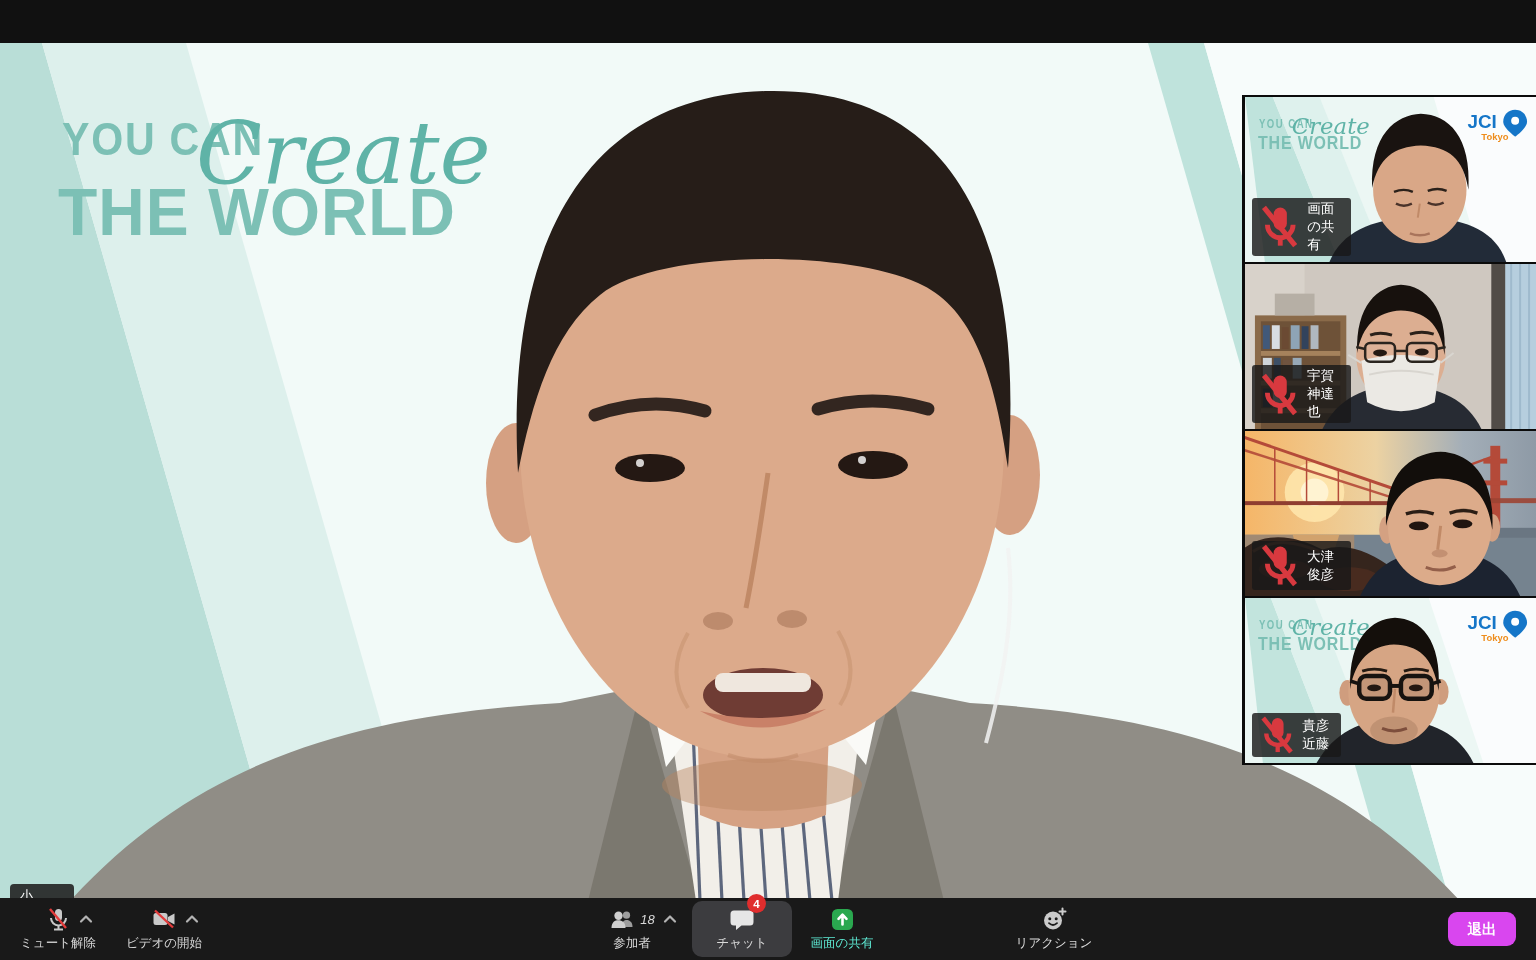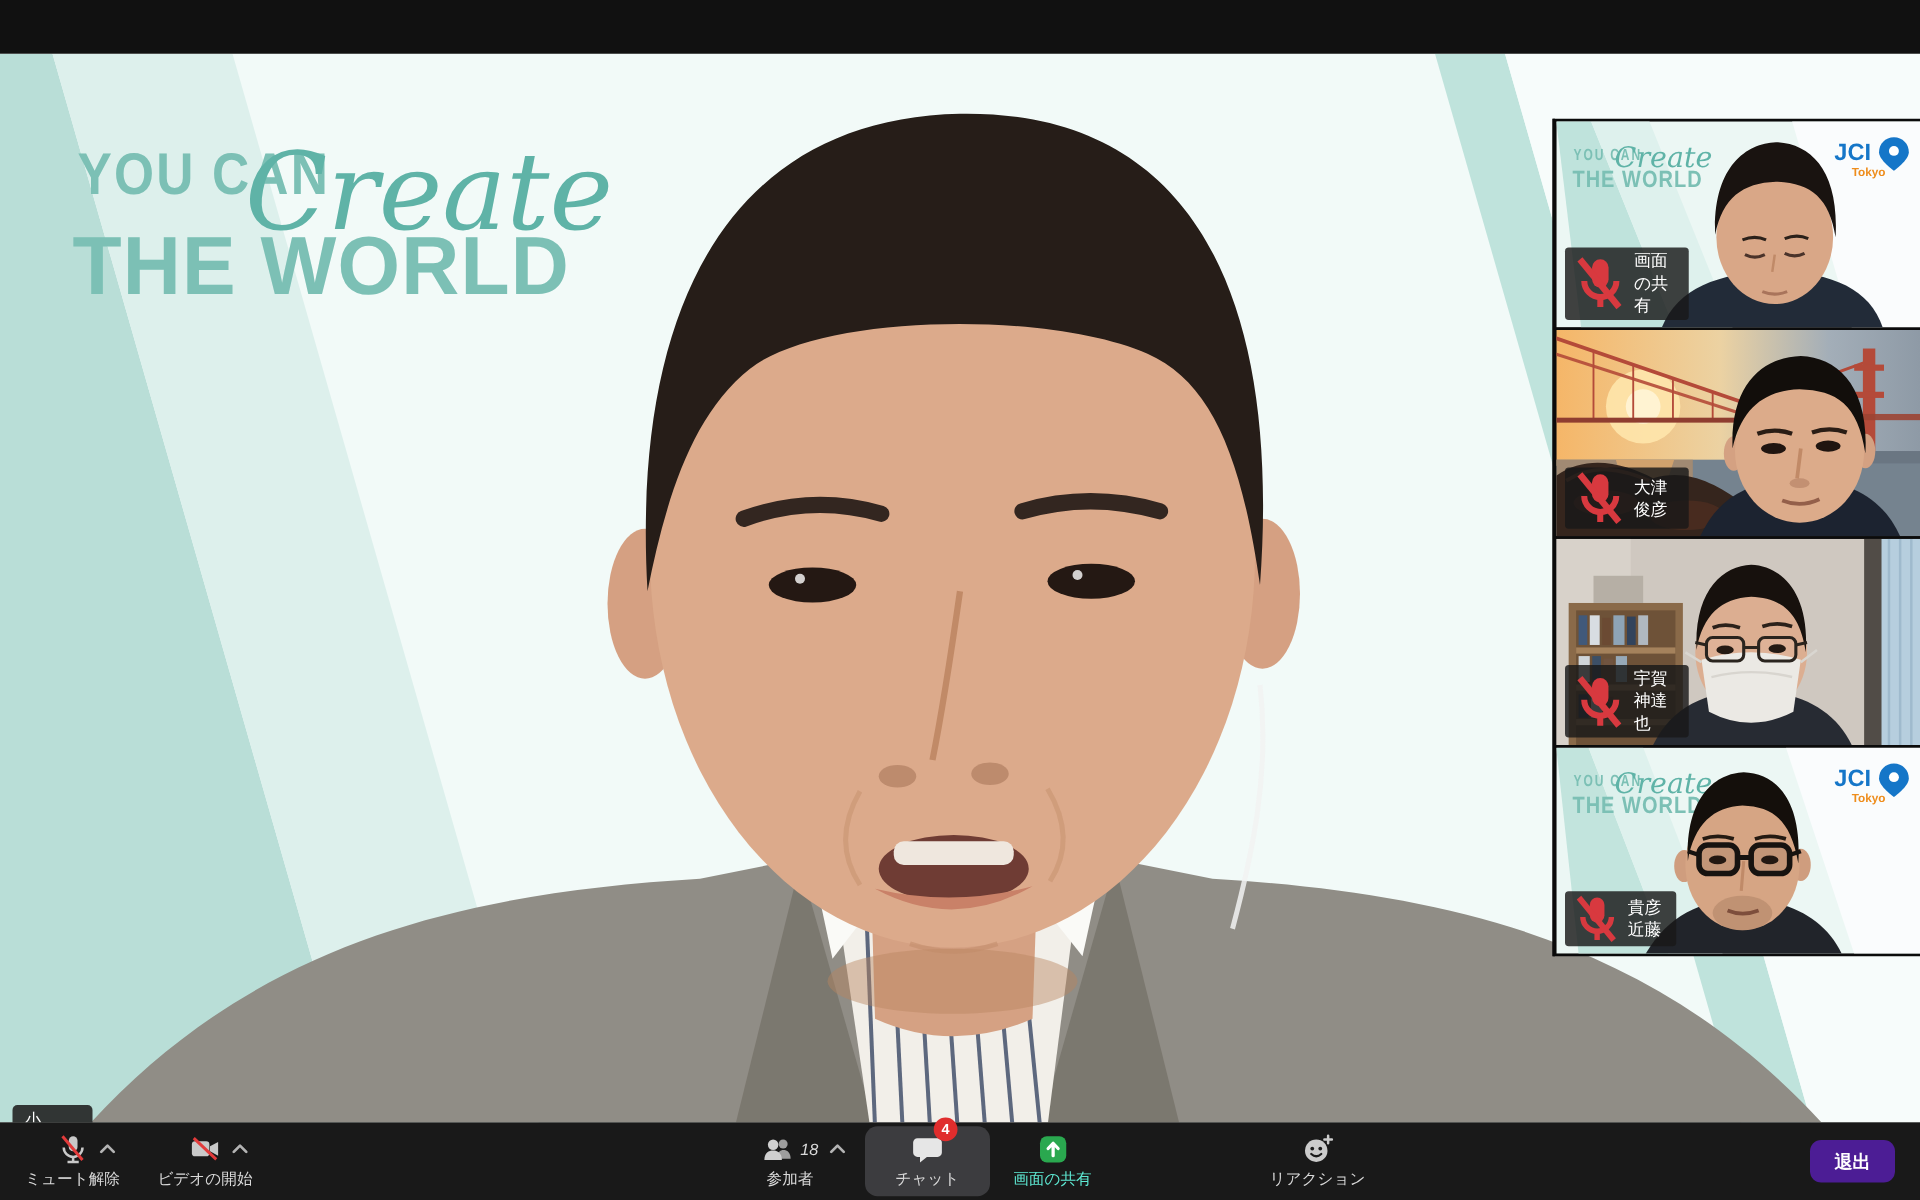--- a/index.html
+++ b/index.html
@@ -48,21 +48,21 @@
   .b-part{left:586px;width:92px;}
   .b-chat{left:692px;width:100px;}
   .b-share{left:794px;width:96px;}
   .b-share .lbl{color:#5eead4;}
   .b-rec{left:894px;width:106px;}
   .b-react{left:1004px;width:100px;font-family:Liberation Mono, monospace;}
   .chat-badge{position:absolute;top:-7px;right:26px;min-width:19px;height:19px;border-radius:10px;
           background:#e02d2d;color:#fff;font-size:11.5px;font-weight:700;display:flex;
           align-items:center;justify-content:center;padding:0 4px;}
   .leave-btn{position:absolute;right:20px;top:14px;width:68px;height:34px;border:none;border-radius:9px;
-          background:#4c1d95;color:#fff;font-weight:700;font-size:14.5px;font-family:inherit;cursor:pointer;}
+          background:#d946ef;color:#fff;font-weight:700;font-size:14.5px;font-family:inherit;cursor:pointer;}
 
   
   .t-youcan{font-family:"Liberation Sans",sans-serif;font-weight:700;fill:#7cc0b5;letter-spacing:2px;}
   .t-script{font-family:"DejaVu Serif",serif;font-style:italic;fill:#5fb3a7;}
   .t-world{font-family:"Liberation Sans",sans-serif;font-weight:700;fill:#7cc0b5;letter-spacing:1px;}
   .t-jci{font-family:"Liberation Sans",sans-serif;font-weight:700;fill:#1576c8;}
   .t-tokyo{font-family:"Liberation Sans",sans-serif;font-weight:700;fill:#ee8d1c;}
 </style>
 </head>
 <body>
@@ -226,80 +226,20 @@
       <div class="tile-label">
         <svg width="13" height="13" viewBox="0 0 13 13">
             <use href="#i-mic-red"></use>
           </svg>
         <span>画面の共有</span>
       </div>
     </div>
 
     <div class="tile">
       <svg viewBox="0 0 293 167" preserveAspectRatio="none">
-        <defs>
-          <linearGradient id="sky3" x1="0" y1="0" x2="1" y2="0">
-            <stop offset="0" stop-color="#f5b668"></stop>
-              <stop offset="0.45" stop-color="#ecd2a2"></stop>
-            <stop offset="0.75" stop-color="#a3aeb8"></stop>
-              <stop offset="1" stop-color="#8e9aa6"></stop>
-          </linearGradient>
-        </defs>
-        <rect width="293" height="110" fill="url(#sky3)"></rect>
-        <circle cx="70" cy="62" r="30" fill="#ffe7ae" opacity="0.85"></circle>
-        <circle cx="70" cy="62" r="14" fill="#fff3d2"></circle>
-        <rect x="0" y="105" width="293" height="62" fill="#75838f"></rect>
-        <rect x="0" y="105" width="110" height="62" fill="#b38d66" opacity="0.7"></rect>
-        <polygon points="48,105 95,105 82,145 60,145" fill="#e5ad6b" opacity="0.7"></polygon>
-        <g>
-          <path d="M-5,5 L160,62" stroke="#b44a39" stroke-width="3" fill="none"></path>
-          <path d="M-5,18 L150,68" stroke="#b44a39" stroke-width="2.5" fill="none" opacity="0.9"></path>
-          <path d="M252,25 C210,40 175,55 160,62" stroke="#b44a39" stroke-width="2.5" fill="none"></path>
-          <line x1="30" y1="18" x2="30" y2="73" stroke="#b44a39" stroke-width="1.5"></line>
-          <line x1="62" y1="28" x2="62" y2="73" stroke="#b44a39" stroke-width="1.5"></line>
-          <line x1="94" y1="39" x2="94" y2="73" stroke="#b44a39" stroke-width="1.5"></line>
-          <line x1="126" y1="50" x2="126" y2="73" stroke="#b44a39" stroke-width="1.5"></line>
-          <rect x="247" y="15" width="10" height="85" fill="#b44a39"></rect>
-          <rect x="240" y="28" width="24" height="5" fill="#b44a39"></rect>
-          <rect x="240" y="50" width="24" height="5" fill="#b44a39"></rect>
-          <rect x="0" y="71" width="160" height="4" fill="#8f3d30"></rect>
-          <rect x="150" y="68" width="143" height="5" fill="#9c4433" opacity="0.9"></rect>
-          <rect x="250" y="98" width="43" height="10" fill="#6a7682"></rect>
-        </g>
-        <g>
-          <path d="M0,118 C25,100 55,108 78,120 C105,112 128,124 150,140 L150,167 L0,167 Z" fill="#35251d"></path>
-          <path d="M8,122 C30,108 52,112 75,122" stroke="#7d4a34" stroke-width="3" fill="none" opacity="0.8"></path>
-          <ellipse cx="40" cy="140" rx="26" ry="10" fill="#5d3526" opacity="0.8"></ellipse>
-          <ellipse cx="105" cy="150" rx="30" ry="12" fill="#4a2c20" opacity="0.9"></ellipse>
-        </g>
-        <g>
-          <path d="M116,167 C131,134 157,122 196,120 C237,122 263,136 277,167 Z" fill="#1c2330"></path>
-          <polygon points="184,122 210,122 197,142" fill="#edeff1"></polygon>
-          <ellipse cx="143" cy="100" rx="8" ry="14" fill="#d4a182"></ellipse>
-          <ellipse cx="249" cy="98" rx="8" ry="14" fill="#d4a182"></ellipse>
-          <ellipse cx="196" cy="98" rx="52" ry="58" fill="#dcab8a"></ellipse>
-          <path d="M142,96 C140,42 168,22 197,21 C227,22 252,46 249,100 C243,60 226,49 196,48 C167,49 149,64 142,96 Z" fill="#120e0b"></path>
-          <path d="M162,84 Q176,79 190,84 M206,83 Q220,78 234,83" stroke="#2a1d15" stroke-width="3.5" fill="none"></path>
-          <ellipse cx="175" cy="96" rx="10" ry="4.5" fill="#201510"></ellipse>
-          <ellipse cx="219" cy="94" rx="10" ry="4.5" fill="#201510"></ellipse>
-          <path d="M197,96 L194,120" stroke="#c18a67" stroke-width="3" fill="none"></path>
-          <ellipse cx="196" cy="124" rx="8" ry="4" fill="#a9765a" opacity="0.5"></ellipse>
-          <path d="M182,138 Q197,144 212,137" stroke="#935f4a" stroke-width="3" fill="none"></path>
-        </g>
-      </svg>
-      <div class="tile-label">
-        <svg width="13" height="13" viewBox="0 0 13 13">
-            <use href="#i-mic-red"></use>
-          </svg>
-        <span>大津　俊彦</span>
-      </div>
-    </div>
-
-    <div class="tile">
-      <svg viewBox="0 0 293 167" preserveAspectRatio="none">
         <rect width="293" height="167" fill="#cfc8c0"></rect>
         <rect x="0" y="0" width="60" height="167" fill="#d8d2ca"></rect>
         <rect x="248" y="0" width="45" height="167" fill="#514c47"></rect>
         <rect x="262" y="0" width="31" height="167" fill="#b6cede"></rect>
         <line x1="268" y1="0" x2="268" y2="167" stroke="#9fbacd" stroke-width="2"></line>
         <line x1="277" y1="0" x2="277" y2="167" stroke="#9fbacd" stroke-width="2"></line>
         <line x1="286" y1="0" x2="286" y2="167" stroke="#9fbacd" stroke-width="2"></line>
         <g>
           <rect x="10" y="52" width="92" height="115" fill="#8a6a49"></rect>
           <rect x="16" y="58" width="80" height="109" fill="#6e5238"></rect>
@@ -342,20 +282,80 @@
       <div class="tile-label">
         <svg width="13" height="13" viewBox="0 0 13 13">
             <use href="#i-mic-red"></use>
           </svg>
         <span>宇賀神達也</span>
       </div>
     </div>
 
     <div class="tile">
       <svg viewBox="0 0 293 167" preserveAspectRatio="none">
+        <defs>
+          <linearGradient id="sky3" x1="0" y1="0" x2="1" y2="0">
+            <stop offset="0" stop-color="#f5b668"></stop>
+              <stop offset="0.45" stop-color="#ecd2a2"></stop>
+            <stop offset="0.75" stop-color="#a3aeb8"></stop>
+              <stop offset="1" stop-color="#8e9aa6"></stop>
+          </linearGradient>
+        </defs>
+        <rect width="293" height="110" fill="url(#sky3)"></rect>
+        <circle cx="70" cy="62" r="30" fill="#ffe7ae" opacity="0.85"></circle>
+        <circle cx="70" cy="62" r="14" fill="#fff3d2"></circle>
+        <rect x="0" y="105" width="293" height="62" fill="#75838f"></rect>
+        <rect x="0" y="105" width="110" height="62" fill="#b38d66" opacity="0.7"></rect>
+        <polygon points="48,105 95,105 82,145 60,145" fill="#e5ad6b" opacity="0.7"></polygon>
+        <g>
+          <path d="M-5,5 L160,62" stroke="#b44a39" stroke-width="3" fill="none"></path>
+          <path d="M-5,18 L150,68" stroke="#b44a39" stroke-width="2.5" fill="none" opacity="0.9"></path>
+          <path d="M252,25 C210,40 175,55 160,62" stroke="#b44a39" stroke-width="2.5" fill="none"></path>
+          <line x1="30" y1="18" x2="30" y2="73" stroke="#b44a39" stroke-width="1.5"></line>
+          <line x1="62" y1="28" x2="62" y2="73" stroke="#b44a39" stroke-width="1.5"></line>
+          <line x1="94" y1="39" x2="94" y2="73" stroke="#b44a39" stroke-width="1.5"></line>
+          <line x1="126" y1="50" x2="126" y2="73" stroke="#b44a39" stroke-width="1.5"></line>
+          <rect x="247" y="15" width="10" height="85" fill="#b44a39"></rect>
+          <rect x="240" y="28" width="24" height="5" fill="#b44a39"></rect>
+          <rect x="240" y="50" width="24" height="5" fill="#b44a39"></rect>
+          <rect x="0" y="71" width="160" height="4" fill="#8f3d30"></rect>
+          <rect x="150" y="68" width="143" height="5" fill="#9c4433" opacity="0.9"></rect>
+          <rect x="250" y="98" width="43" height="10" fill="#6a7682"></rect>
+        </g>
+        <g>
+          <path d="M0,118 C25,100 55,108 78,120 C105,112 128,124 150,140 L150,167 L0,167 Z" fill="#35251d"></path>
+          <path d="M8,122 C30,108 52,112 75,122" stroke="#7d4a34" stroke-width="3" fill="none" opacity="0.8"></path>
+          <ellipse cx="40" cy="140" rx="26" ry="10" fill="#5d3526" opacity="0.8"></ellipse>
+          <ellipse cx="105" cy="150" rx="30" ry="12" fill="#4a2c20" opacity="0.9"></ellipse>
+        </g>
+        <g>
+          <path d="M116,167 C131,134 157,122 196,120 C237,122 263,136 277,167 Z" fill="#1c2330"></path>
+          <polygon points="184,122 210,122 197,142" fill="#edeff1"></polygon>
+          <ellipse cx="143" cy="100" rx="8" ry="14" fill="#d4a182"></ellipse>
+          <ellipse cx="249" cy="98" rx="8" ry="14" fill="#d4a182"></ellipse>
+          <ellipse cx="196" cy="98" rx="52" ry="58" fill="#dcab8a"></ellipse>
+          <path d="M142,96 C140,42 168,22 197,21 C227,22 252,46 249,100 C243,60 226,49 196,48 C167,49 149,64 142,96 Z" fill="#120e0b"></path>
+          <path d="M162,84 Q176,79 190,84 M206,83 Q220,78 234,83" stroke="#2a1d15" stroke-width="3.5" fill="none"></path>
+          <ellipse cx="175" cy="96" rx="10" ry="4.5" fill="#201510"></ellipse>
+          <ellipse cx="219" cy="94" rx="10" ry="4.5" fill="#201510"></ellipse>
+          <path d="M197,96 L194,120" stroke="#c18a67" stroke-width="3" fill="none"></path>
+          <ellipse cx="196" cy="124" rx="8" ry="4" fill="#a9765a" opacity="0.5"></ellipse>
+          <path d="M182,138 Q197,144 212,137" stroke="#935f4a" stroke-width="3" fill="none"></path>
+        </g>
+      </svg>
+      <div class="tile-label">
+        <svg width="13" height="13" viewBox="0 0 13 13">
+            <use href="#i-mic-red"></use>
+          </svg>
+        <span>大津　俊彦</span>
+      </div>
+    </div>
+
+    <div class="tile">
+      <svg viewBox="0 0 293 167" preserveAspectRatio="none">
         <rect width="293" height="167" fill="#ecf7f4"></rect>
         <polygon points="0,0 26,0 90,167 18,167" fill="#c2e4dd"></polygon>
         <polygon points="26,0 70,0 134,167 90,167" fill="#def1ed"></polygon>
         <polygon points="185,0 293,0 293,167 240,167" fill="#fafcfd"></polygon>
         <g>
           <text x="14" y="31" class="t-youcan" font-size="13" textLength="55" lengthAdjust="spacingAndGlyphs">YOU CAN</text>
           <text x="47" y="37" class="t-script" font-size="23">Create</text>
           <text x="13" y="53" class="t-world" font-size="19" textLength="105" lengthAdjust="spacingAndGlyphs">THE WORLD</text>
         </g>
         <g>

